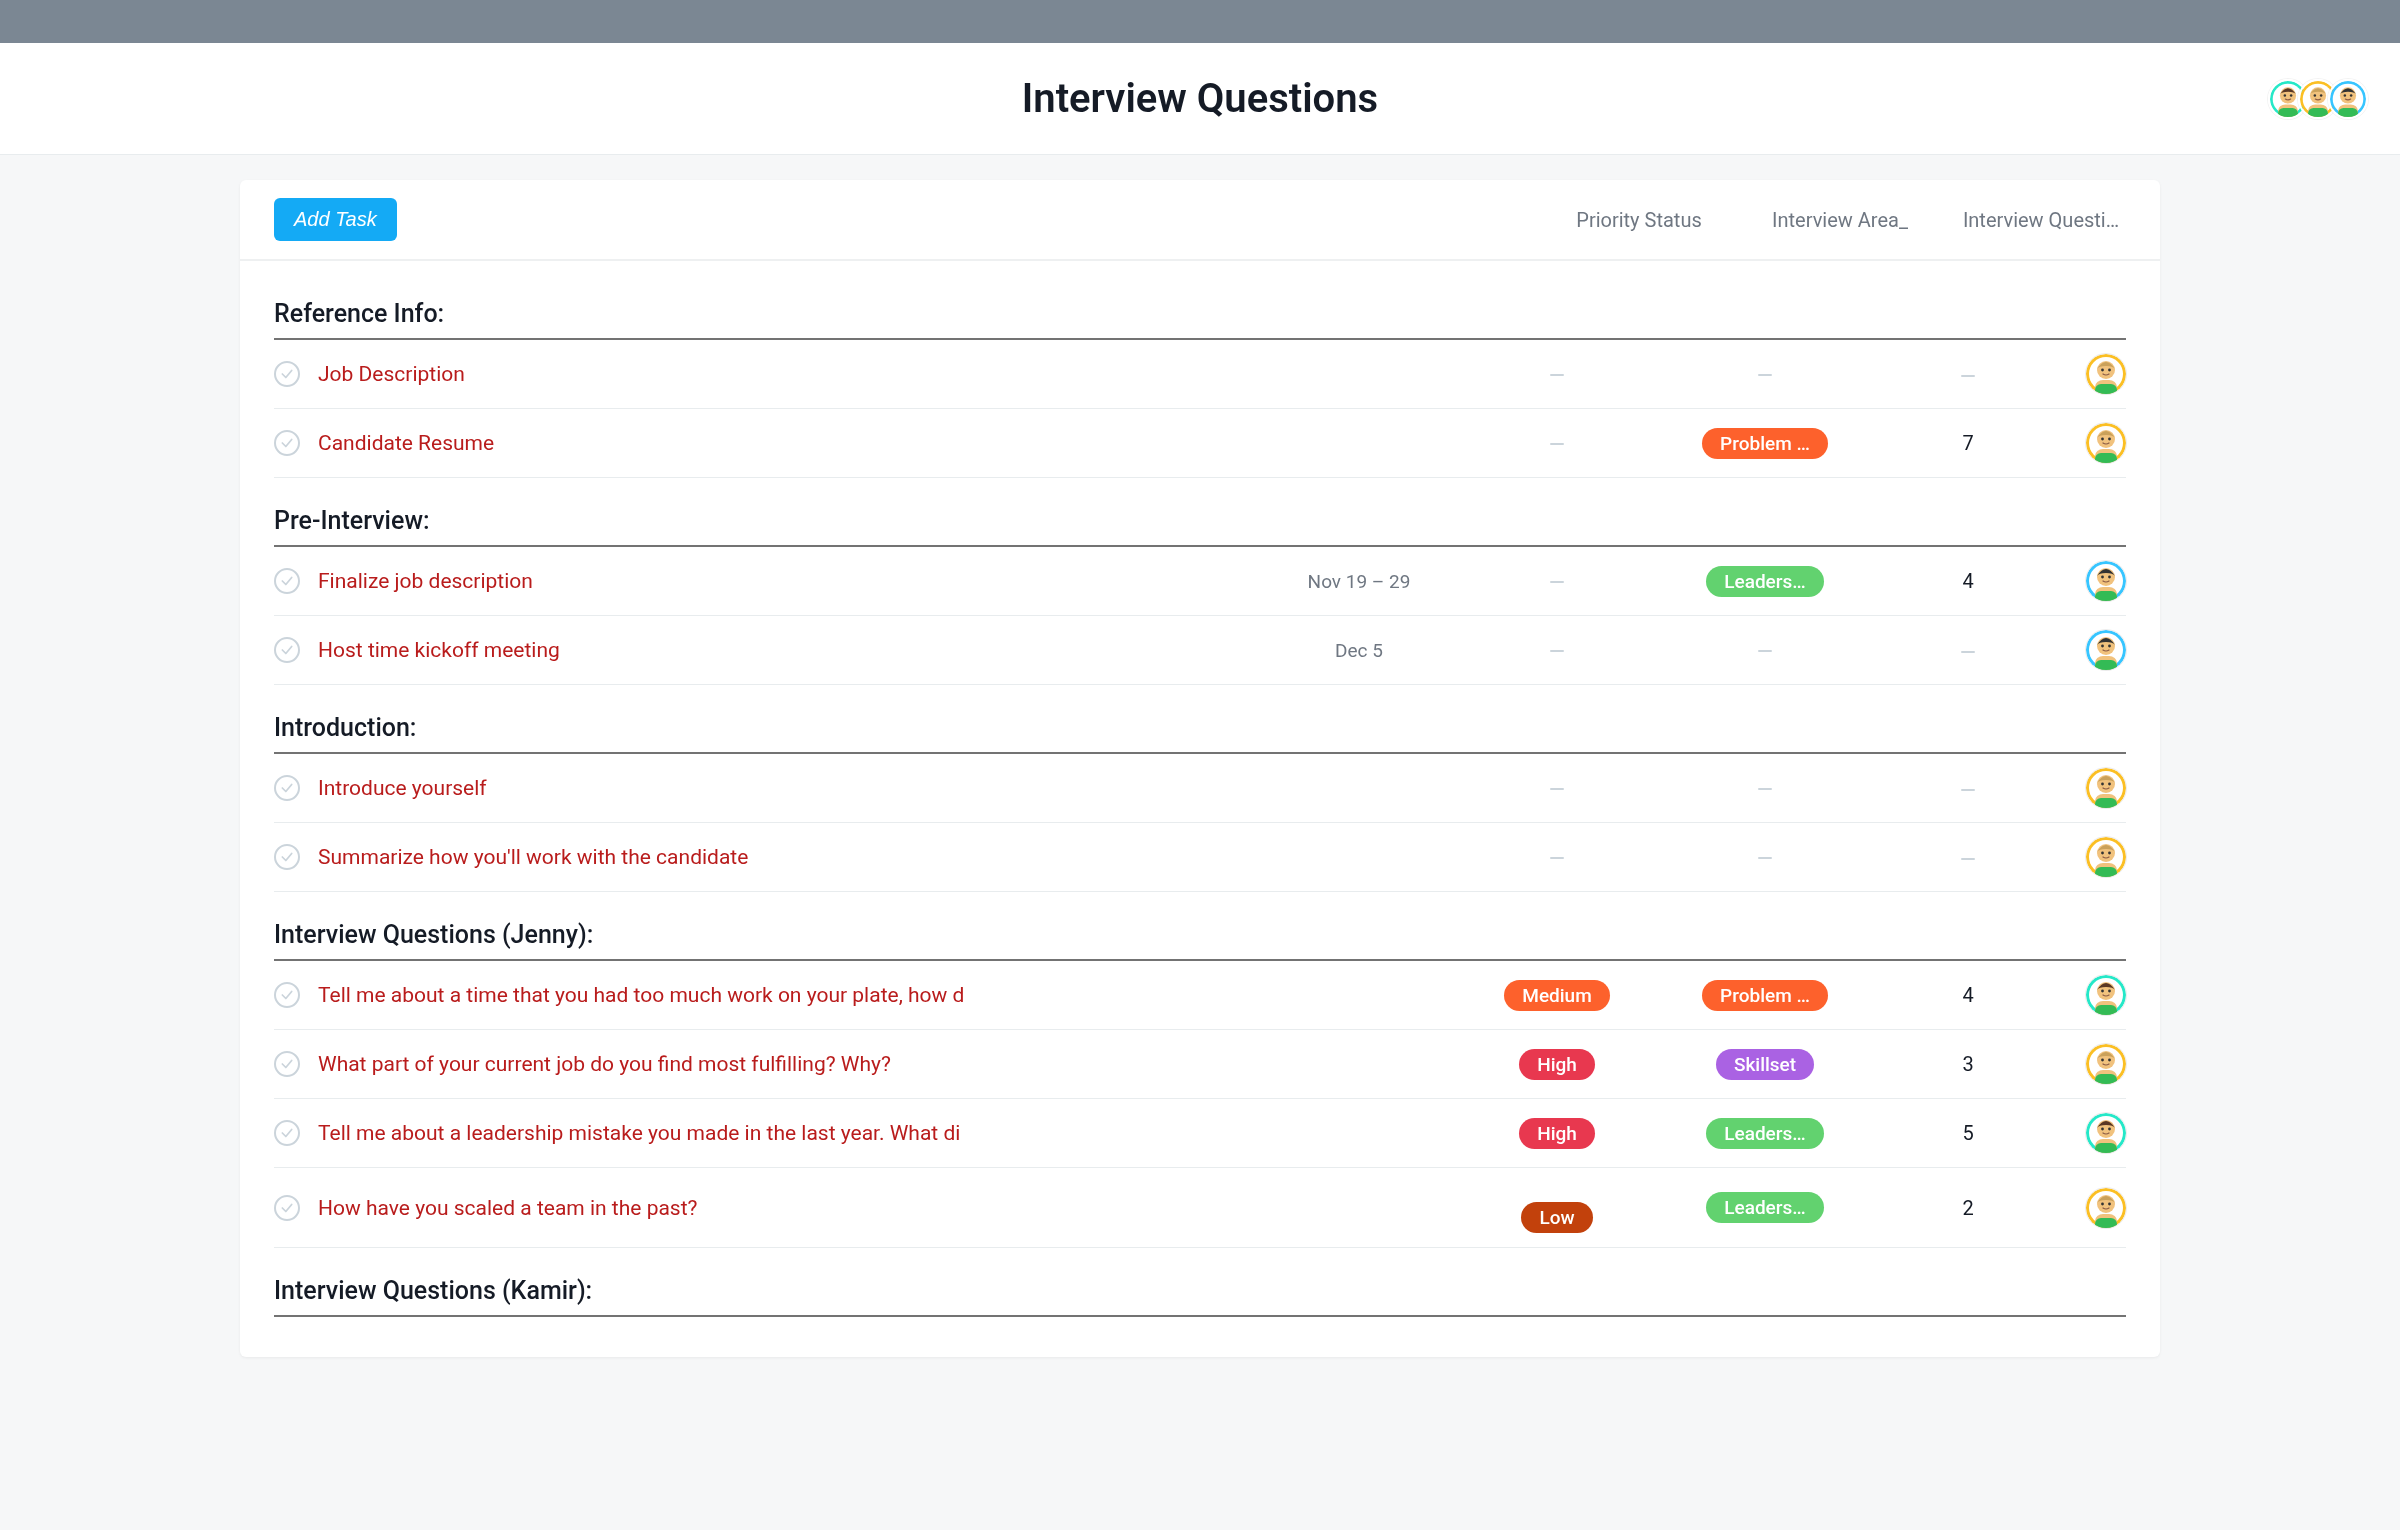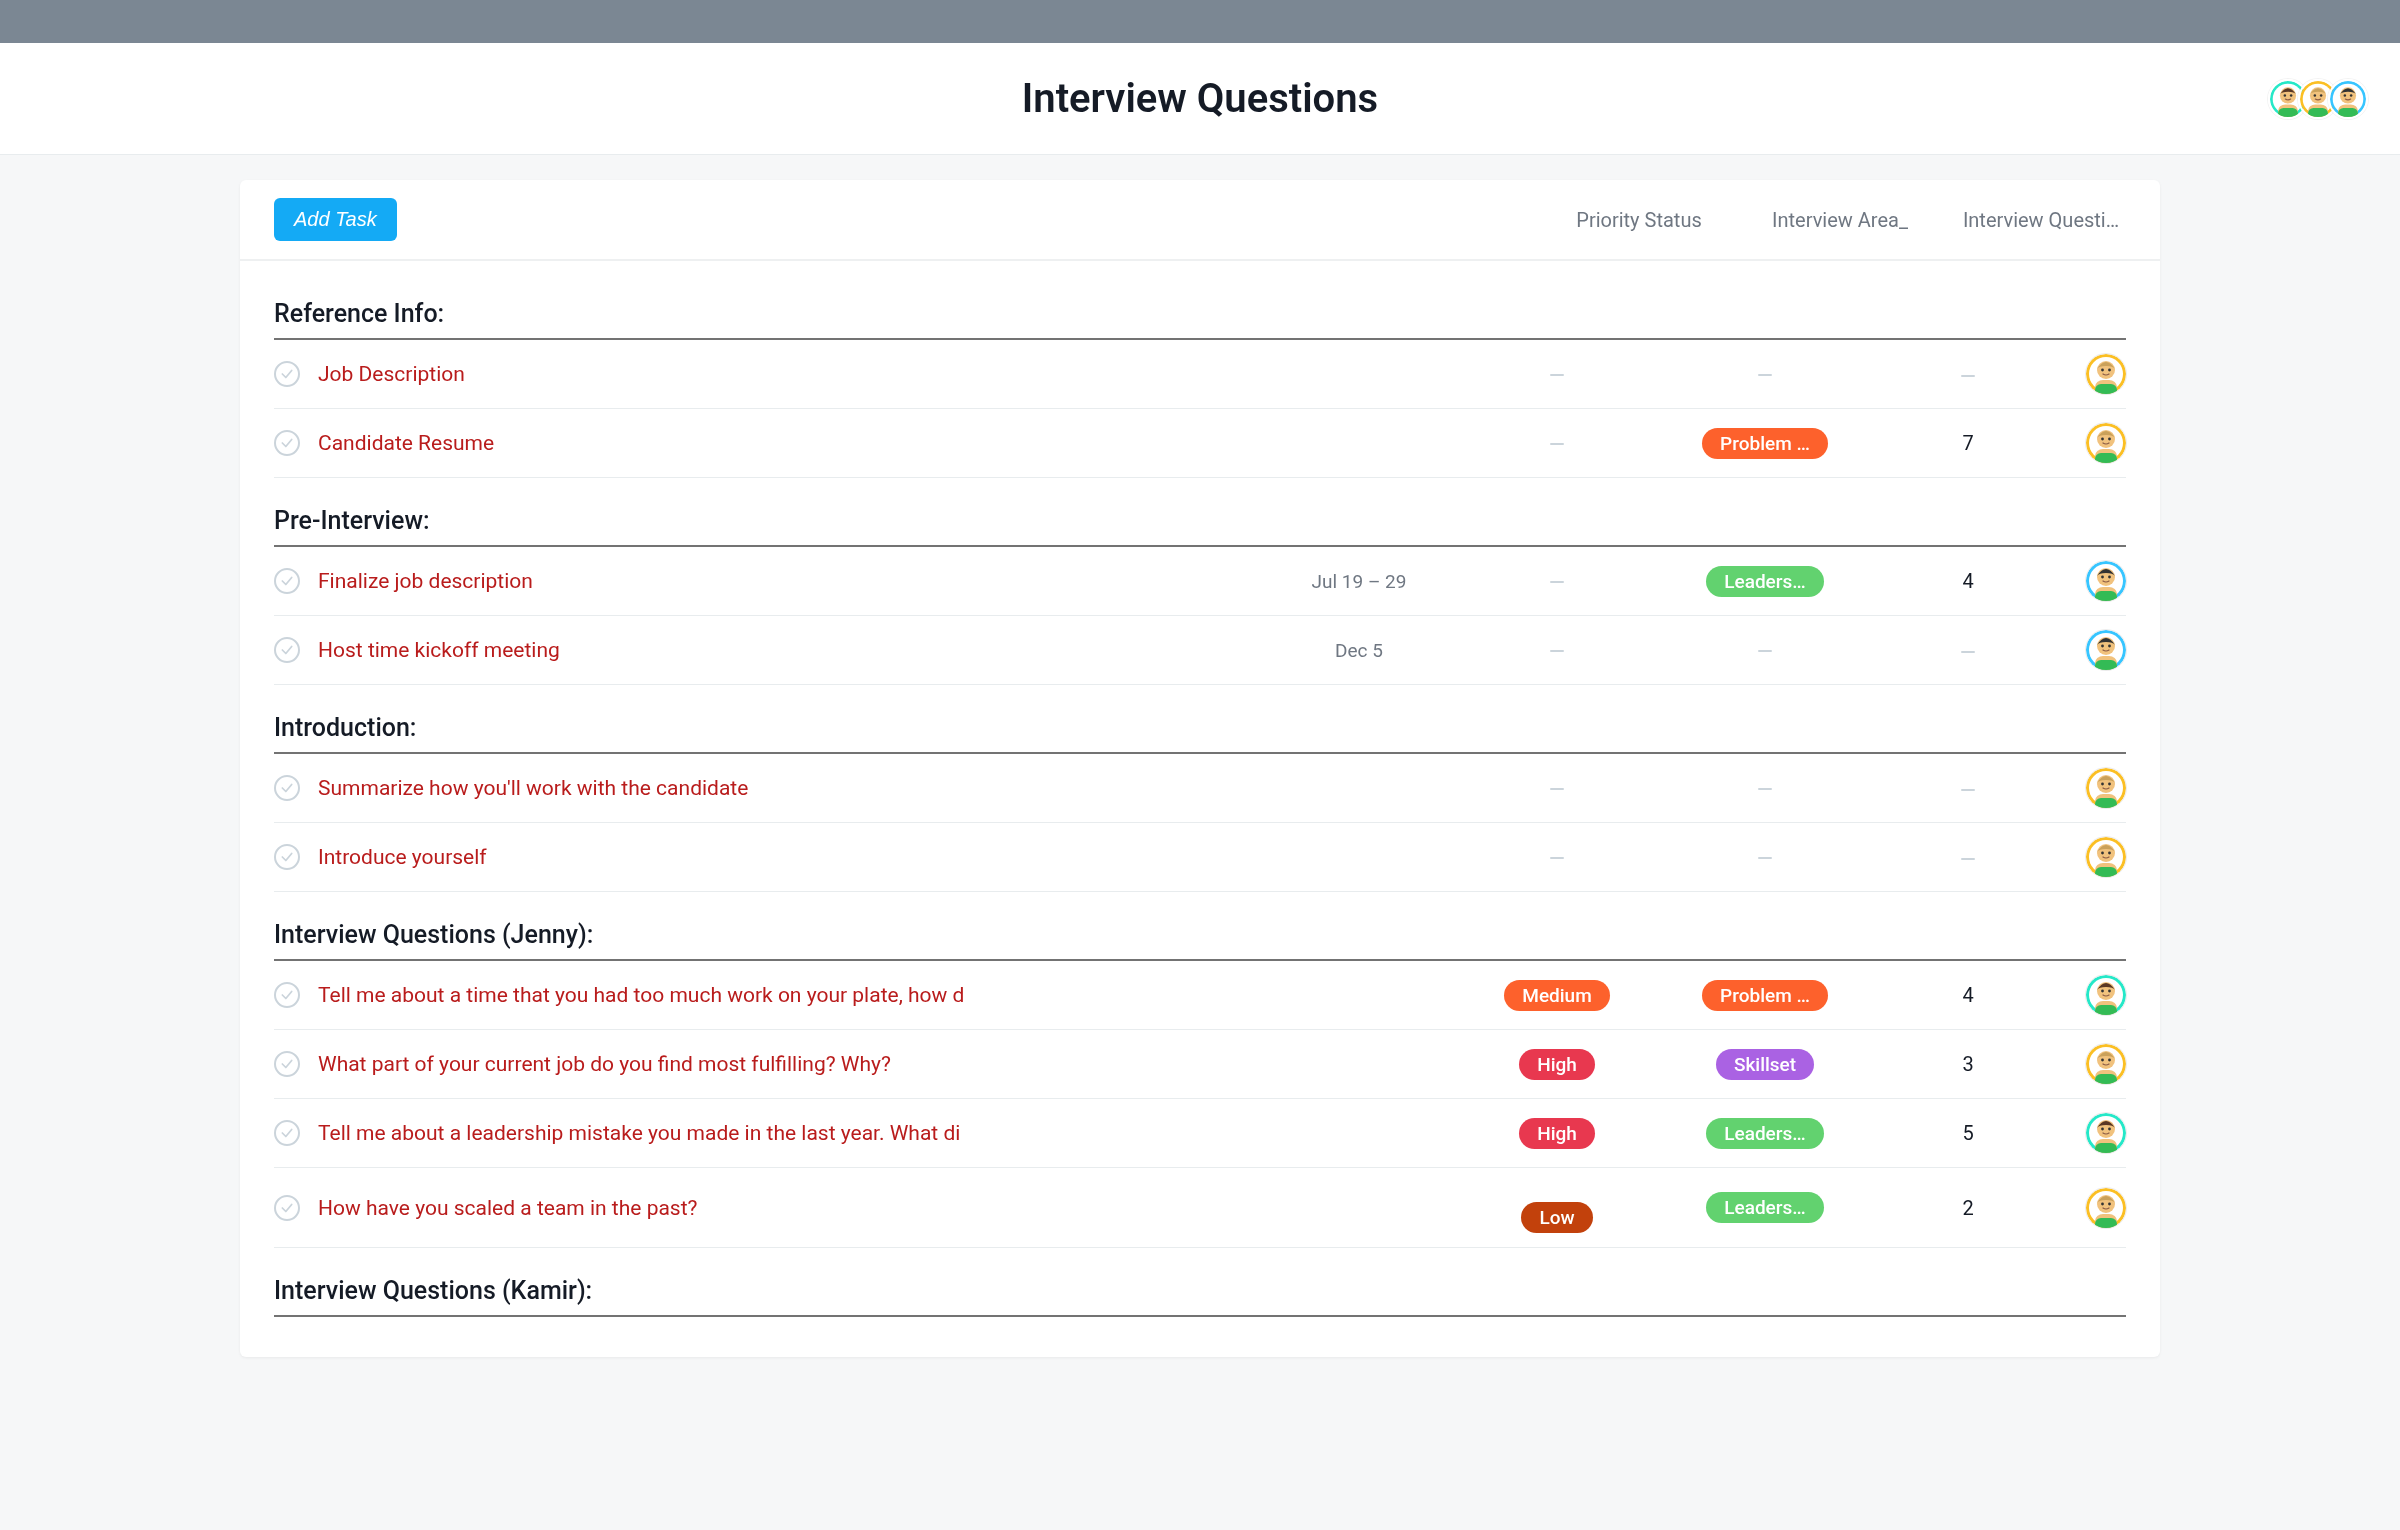--- a/index.html
+++ b/index.html
@@ -307,21 +307,21 @@
           </div>
         </div>
         <div class="section-title">Pre-Interview:</div>
         <div class="task-row">
           <span class="check">
             <svg viewBox="0 0 24 24" fill="none" stroke-width="3" stroke-linecap="round" stroke-linejoin="round">
               <polyline points="4 12 10 18 20 6"></polyline>
             </svg>
           </span>
           <div class="task-name">Finalize job description</div>
-          <div class="task-date">Jul 19 – 29</div>
+          <div class="task-date">Nov 19 – 29</div>
           <div class="pill-cell"><span class="dash"></span></div>
           <div class="pill-cell"><span class="pill" style="background: rgb(98, 210, 111);">Leaders…</span></div>
           <div class="count-cell">4</div>
           <div class="assignee-cell">
             <div class="small-avatar">
               <svg viewBox="0 0 40 40" xmlns="http://www.w3.org/2000/svg">
     <circle cx="20" cy="20" r="20" fill="#37c5ff"></circle>
     <circle cx="20" cy="20" r="17" fill="#fff"></circle>
     <circle cx="20" cy="16" r="9" fill="#f1c27d"></circle>
     <path d="M11 15 q9 -14 18 0 q-2 -3 -9 -3 t-9 3" fill="#333"></path>
@@ -361,48 +361,48 @@
             </div>
           </div>
         </div>
         <div class="section-title">Introduction:</div>
         <div class="task-row">
           <span class="check">
             <svg viewBox="0 0 24 24" fill="none" stroke-width="3" stroke-linecap="round" stroke-linejoin="round">
               <polyline points="4 12 10 18 20 6"></polyline>
             </svg>
           </span>
+          <div class="task-name">Introduce yourself</div>
+          <div class="task-date"></div>
+          <div class="pill-cell"><span class="dash"></span></div>
+          <div class="pill-cell"><span class="dash"></span></div>
+          <div class="count-cell"><span class="dash"></span></div>
+          <div class="assignee-cell">
+            <div class="small-avatar">
+              <svg viewBox="0 0 40 40" xmlns="http://www.w3.org/2000/svg">
+    <circle cx="20" cy="20" r="20" fill="#fbbf24"></circle>
+    <circle cx="20" cy="20" r="17" fill="#fff"></circle>
+    <circle cx="20" cy="16" r="9" fill="#f1c27d"></circle>
+    <path d="M11 15 q9 -14 18 0 q-2 -3 -9 -3 t-9 3" fill="#caa15a"></path>
+    <rect x="9" y="26" width="22" height="14" rx="8" fill="#f1c27d"></rect>
+    <rect x="9" y="30" width="22" height="12" rx="6" fill="#3b5"></rect>
+    <circle cx="16.5" cy="16" r="1.4" fill="#333"></circle>
+    <circle cx="23.5" cy="16" r="1.4" fill="#333"></circle>
+    <path d="M17 20 q3 2 6 0" stroke="#8a5a44" stroke-width="1.2" fill="none" stroke-linecap="round"></path>
+  </svg>
+            </div>
+          </div>
+        </div>
+        <div class="task-row">
+          <span class="check">
+            <svg viewBox="0 0 24 24" fill="none" stroke-width="3" stroke-linecap="round" stroke-linejoin="round">
+              <polyline points="4 12 10 18 20 6"></polyline>
+            </svg>
+          </span>
           <div class="task-name">Summarize how you'll work with the candidate</div>
-          <div class="task-date"></div>
-          <div class="pill-cell"><span class="dash"></span></div>
-          <div class="pill-cell"><span class="dash"></span></div>
-          <div class="count-cell"><span class="dash"></span></div>
-          <div class="assignee-cell">
-            <div class="small-avatar">
-              <svg viewBox="0 0 40 40" xmlns="http://www.w3.org/2000/svg">
-    <circle cx="20" cy="20" r="20" fill="#fbbf24"></circle>
-    <circle cx="20" cy="20" r="17" fill="#fff"></circle>
-    <circle cx="20" cy="16" r="9" fill="#f1c27d"></circle>
-    <path d="M11 15 q9 -14 18 0 q-2 -3 -9 -3 t-9 3" fill="#caa15a"></path>
-    <rect x="9" y="26" width="22" height="14" rx="8" fill="#f1c27d"></rect>
-    <rect x="9" y="30" width="22" height="12" rx="6" fill="#3b5"></rect>
-    <circle cx="16.5" cy="16" r="1.4" fill="#333"></circle>
-    <circle cx="23.5" cy="16" r="1.4" fill="#333"></circle>
-    <path d="M17 20 q3 2 6 0" stroke="#8a5a44" stroke-width="1.2" fill="none" stroke-linecap="round"></path>
-  </svg>
-            </div>
-          </div>
-        </div>
-        <div class="task-row">
-          <span class="check">
-            <svg viewBox="0 0 24 24" fill="none" stroke-width="3" stroke-linecap="round" stroke-linejoin="round">
-              <polyline points="4 12 10 18 20 6"></polyline>
-            </svg>
-          </span>
-          <div class="task-name">Introduce yourself</div>
           <div class="task-date"></div>
           <div class="pill-cell"><span class="dash"></span></div>
           <div class="pill-cell"><span class="dash"></span></div>
           <div class="count-cell"><span class="dash"></span></div>
           <div class="assignee-cell">
             <div class="small-avatar">
               <svg viewBox="0 0 40 40" xmlns="http://www.w3.org/2000/svg">
     <circle cx="20" cy="20" r="20" fill="#fbbf24"></circle>
     <circle cx="20" cy="20" r="17" fill="#fff"></circle>
     <circle cx="20" cy="16" r="9" fill="#f1c27d"></circle>

